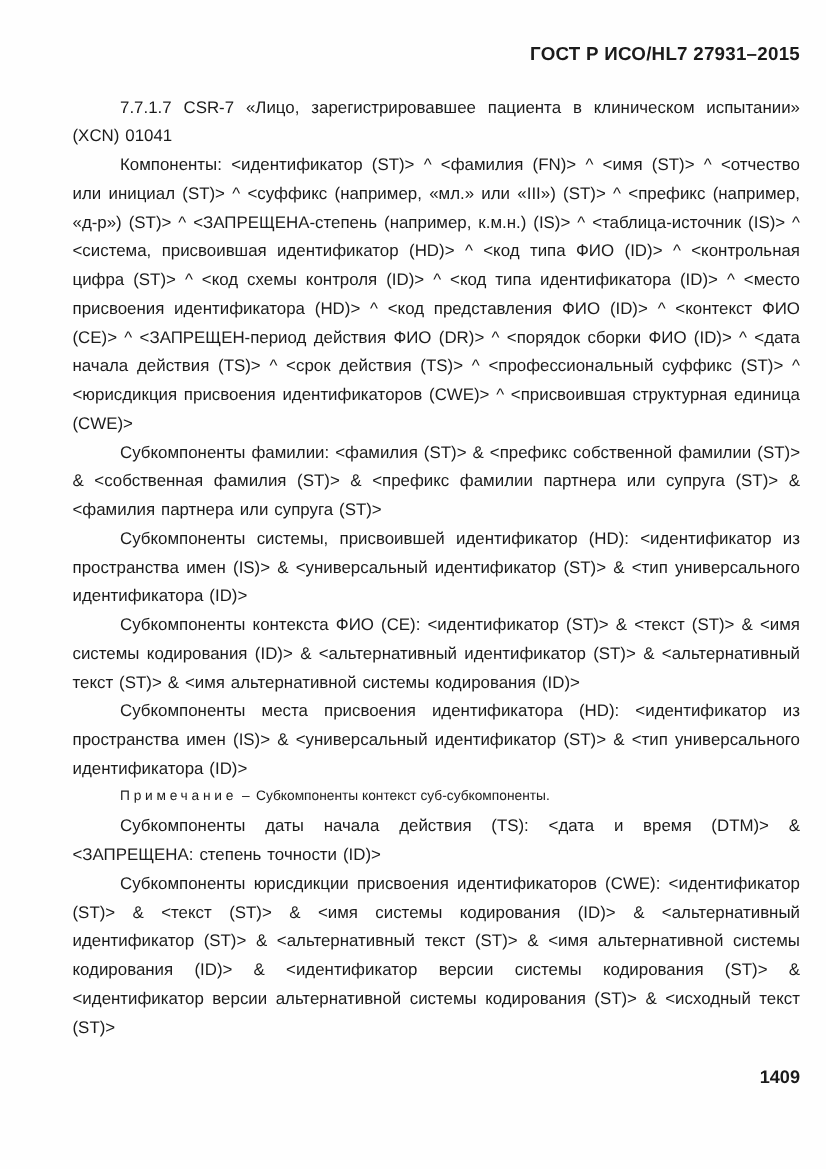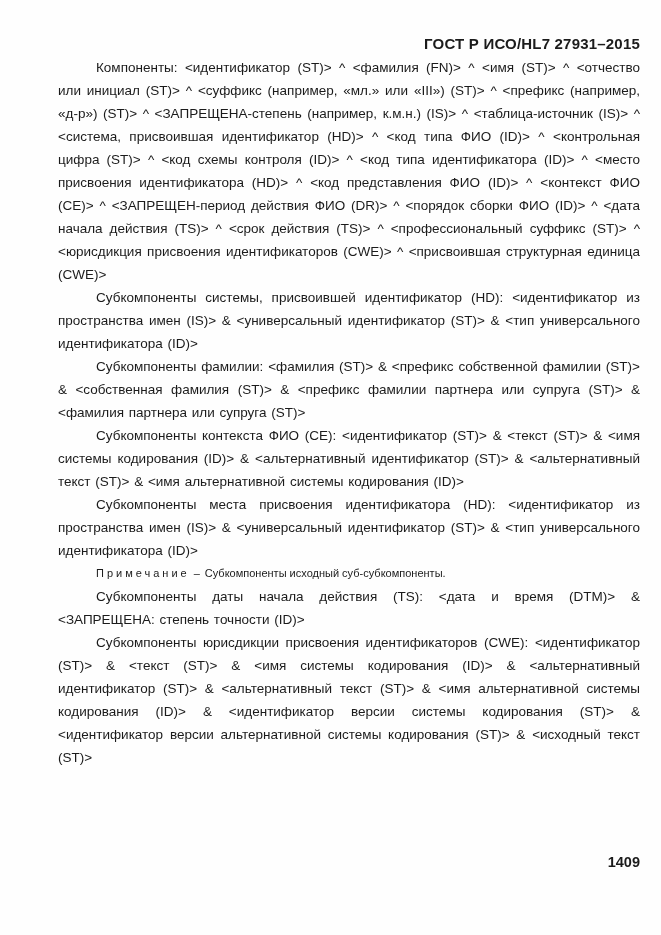--- a/index.html
+++ b/index.html
@@ -21,21 +21,21 @@
     box-sizing: border-box;
     padding: 36px 21px 0 58px;
     background: #fefefe;
     overflow: hidden;
   }
   .running-header {
     text-align: right;
     font-weight: bold;
     font-size: 15px;
     line-height: 16px;
-    margin-bottom: 4px;
+    margin-bottom: 22px;
     letter-spacing: 0.2px;
   }
   .doc-body p.para {
     margin: 0;
     font-size: 13.5px;
     line-height: 23px;
     text-align: justify;
     text-indent: 38px;
     word-spacing: 1px;
   }
@@ -63,34 +63,35 @@
 </style>
 </head>
 <body>
 
 <div class="page">
 
   <div class="running-header">ГОСТ Р ИСО/HL7 27931–2015</div>
 
   <div class="doc-body">
 
+    <p class="para">7.7.1.7 CSR-7  «Лицо,  зарегистрировавшее  пациента  в  клиническом  испытании» (XCN) 01041</p>
 
     <p class="para">Компоненты: &lt;идентификатор (ST)&gt; ^ &lt;фамилия (FN)&gt; ^ &lt;имя (ST)&gt; ^ &lt;отчество или инициал (ST)&gt; ^ &lt;суффикс (например, «мл.» или «III») (ST)&gt; ^ &lt;префикс (например, «д-р») (ST)&gt; ^ &lt;ЗАПРЕЩЕНА-степень (например, к.м.н.) (IS)&gt; ^ &lt;таблица-источник (IS)&gt; ^ &lt;система, присвоившая идентификатор (HD)&gt; ^ &lt;код типа ФИО (ID)&gt; ^ &lt;контрольная цифра (ST)&gt; ^ &lt;код схемы контроля (ID)&gt; ^ &lt;код типа идентификатора (ID)&gt; ^ &lt;место присвоения идентификатора (HD)&gt; ^ &lt;код представления ФИО (ID)&gt; ^ &lt;контекст ФИО (CE)&gt; ^ &lt;ЗАПРЕЩЕН-период действия ФИО (DR)&gt; ^ &lt;порядок сборки ФИО (ID)&gt; ^ &lt;дата начала действия (TS)&gt; ^ &lt;срок действия (TS)&gt; ^ &lt;профессиональный суффикс (ST)&gt; ^ &lt;юрисдикция присвоения идентификаторов (CWE)&gt; ^ &lt;присвоившая структурная единица (CWE)&gt;</p>
 
+    <p class="para">Субкомпоненты фамилии: &lt;фамилия (ST)&gt; &amp; &lt;префикс собственной фамилии (ST)&gt; &amp; &lt;собственная фамилия (ST)&gt; &amp; &lt;префикс фамилии партнера или супруга (ST)&gt; &amp; &lt;фамилия партнера или супруга (ST)&gt;</p>
+
     <p class="para">Субкомпоненты системы, присвоившей идентификатор (HD): &lt;идентификатор из пространства имен (IS)&gt; &amp; &lt;универсальный идентификатор (ST)&gt; &amp; &lt;тип универсального идентификатора (ID)&gt;</p>
-
-    <p class="para">Субкомпоненты фамилии: &lt;фамилия (ST)&gt; &amp; &lt;префикс собственной фамилии (ST)&gt; &amp; &lt;собственная фамилия (ST)&gt; &amp; &lt;префикс фамилии партнера или супруга (ST)&gt; &amp; &lt;фамилия партнера или супруга (ST)&gt;</p>
 
     <p class="para">Субкомпоненты контекста ФИО (CE): &lt;идентификатор (ST)&gt; &amp; &lt;текст (ST)&gt; &amp; &lt;имя системы кодирования (ID)&gt; &amp; &lt;альтернативный идентификатор (ST)&gt; &amp; &lt;альтернативный текст (ST)&gt; &amp; &lt;имя альтернативной системы кодирования (ID)&gt;</p>
 
     <p class="para">Субкомпоненты места присвоения идентификатора (HD): &lt;идентификатор из пространства имен (IS)&gt; &amp; &lt;универсальный идентификатор (ST)&gt; &amp; &lt;тип универсального идентификатора (ID)&gt;</p>
 
 
     <p class="note">
-      <span class="note-label">Примечание</span><span class="note-sep">–</span><span class="note-text">Субкомпоненты исходный суб-субкомпоненты.</span>
+      <span class="note-label">Примечание</span><span class="note-sep">–</span><span class="note-text">Субкомпоненты контекст суб-субкомпоненты.</span>
     </p>
 
     <p class="para">Субкомпоненты даты начала действия (TS): &lt;дата и время (DTM)&gt; &amp; &lt;ЗАПРЕЩЕНА: степень точности (ID)&gt;</p>
 
 
     <p class="para">Субкомпоненты юрисдикции присвоения идентификаторов (CWE): &lt;идентификатор (ST)&gt; &amp; &lt;текст (ST)&gt; &amp; &lt;имя системы кодирования (ID)&gt; &amp; &lt;альтернативный идентификатор (ST)&gt; &amp; &lt;альтернативный текст (ST)&gt; &amp; &lt;имя альтернативной системы кодирования (ID)&gt; &amp; &lt;идентификатор версии системы кодирования (ST)&gt; &amp; &lt;идентификатор версии альтернативной системы кодирования (ST)&gt; &amp; &lt;исходный текст (ST)&gt;</p>
 
   </div>
 
   <div class="page-number">1409</div>

